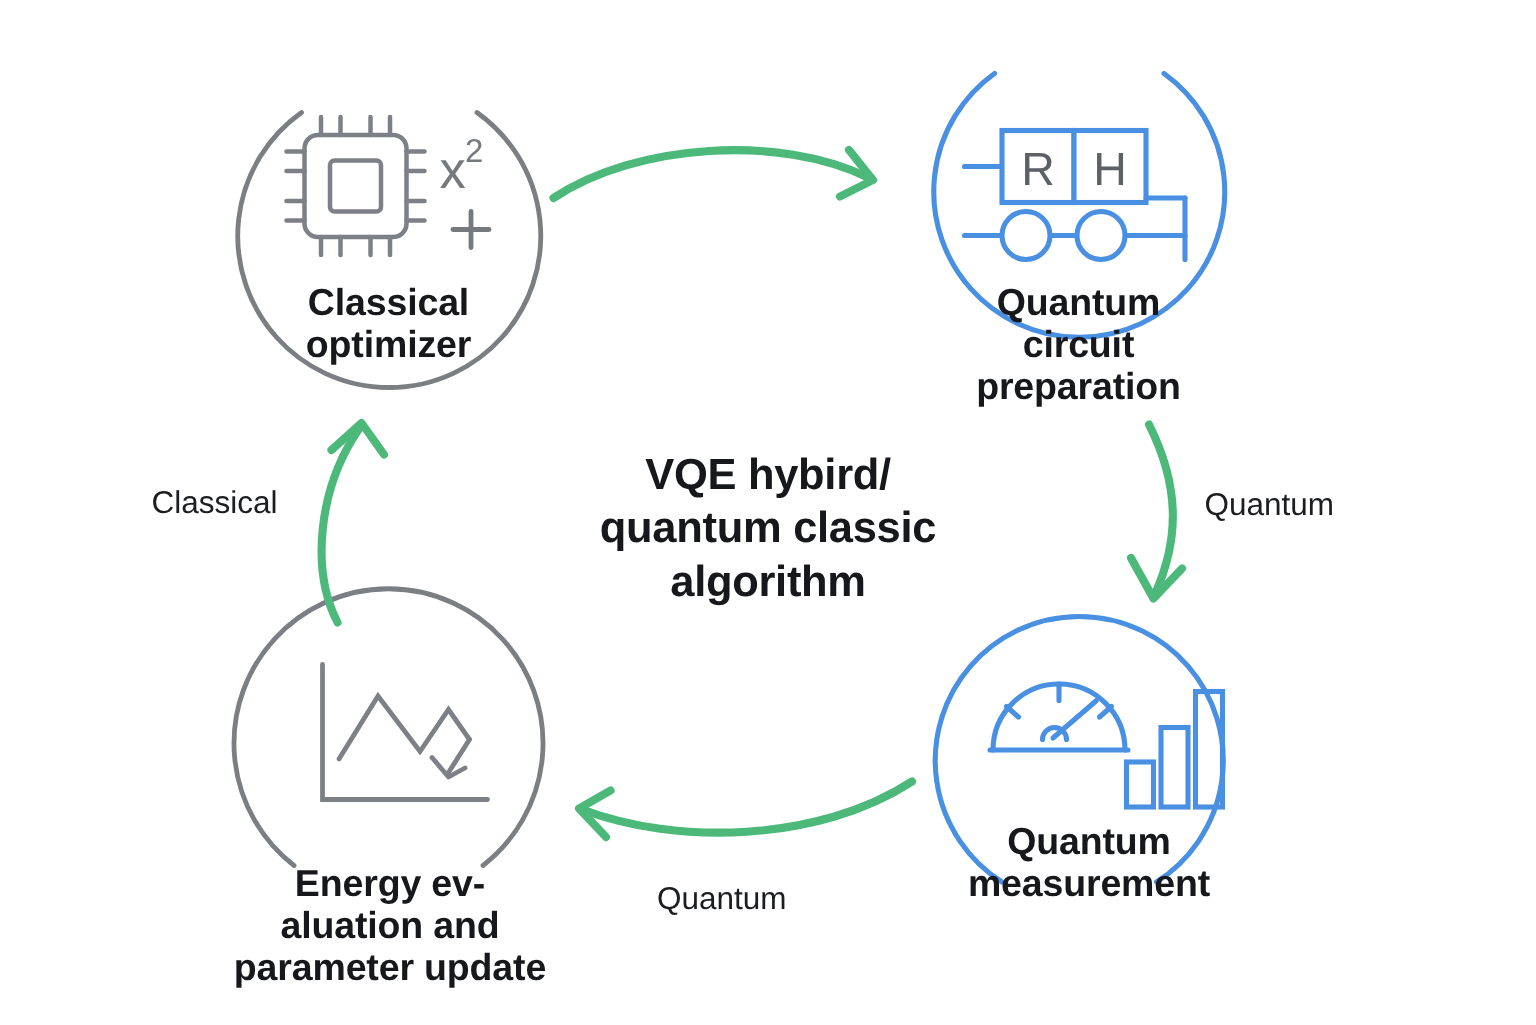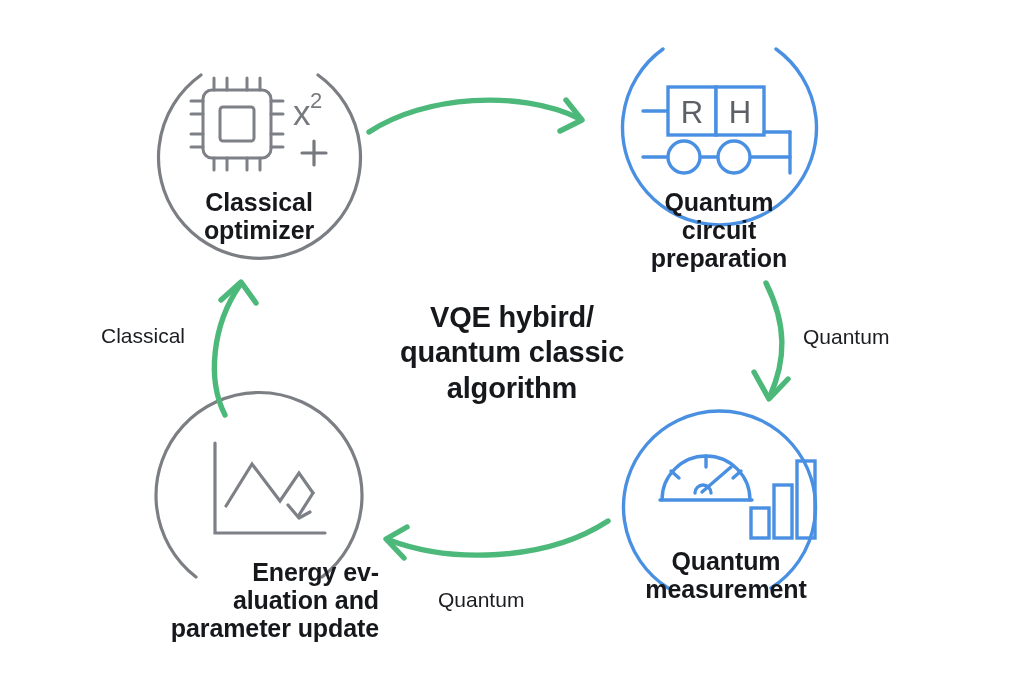--- a/index.html
+++ b/index.html
@@ -209,21 +209,21 @@
   <div class="node-label lg" style="left:159px; top:188px; width:200px;">Classical
 optimizer</div>
 
   <div class="node-label lg" style="left:619px; top:188px; width:200px;">Quantum
 circuit
 preparation</div>
 
   <div class="node-label lg" style="left:612px; top:547px; width:228px;">Quantum
 measurement</div>
 
-  <div class="node-label lg" style="left:141px; top:558px; width:238px;text-align:right;">Energy ev-
+  <div class="node-label lg" style="left:141px; top:575px; width:238px;">Energy ev-
 aluation and
 parameter update</div>
 
   <div class="edge-label" style="left:101px; top:324px;">Classical</div>
 
   <div class="edge-label" style="left:803px; top:325px;">Quantum</div>
 
   <div class="edge-label" style="left:438px; top:588px;">Quantum</div>
 
 </div>

